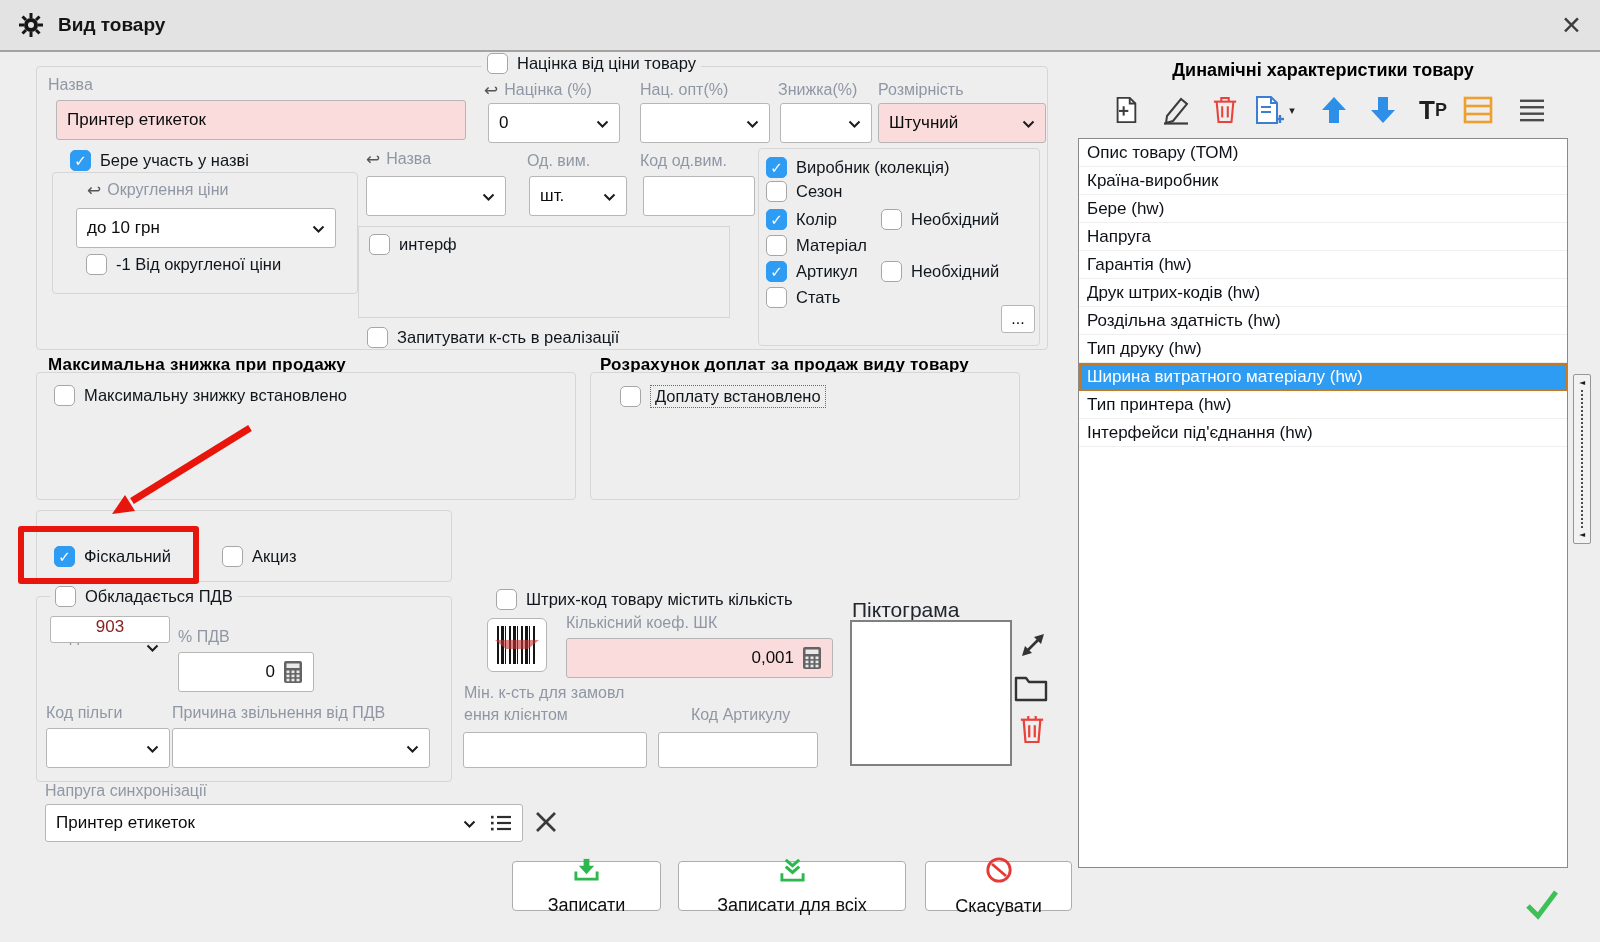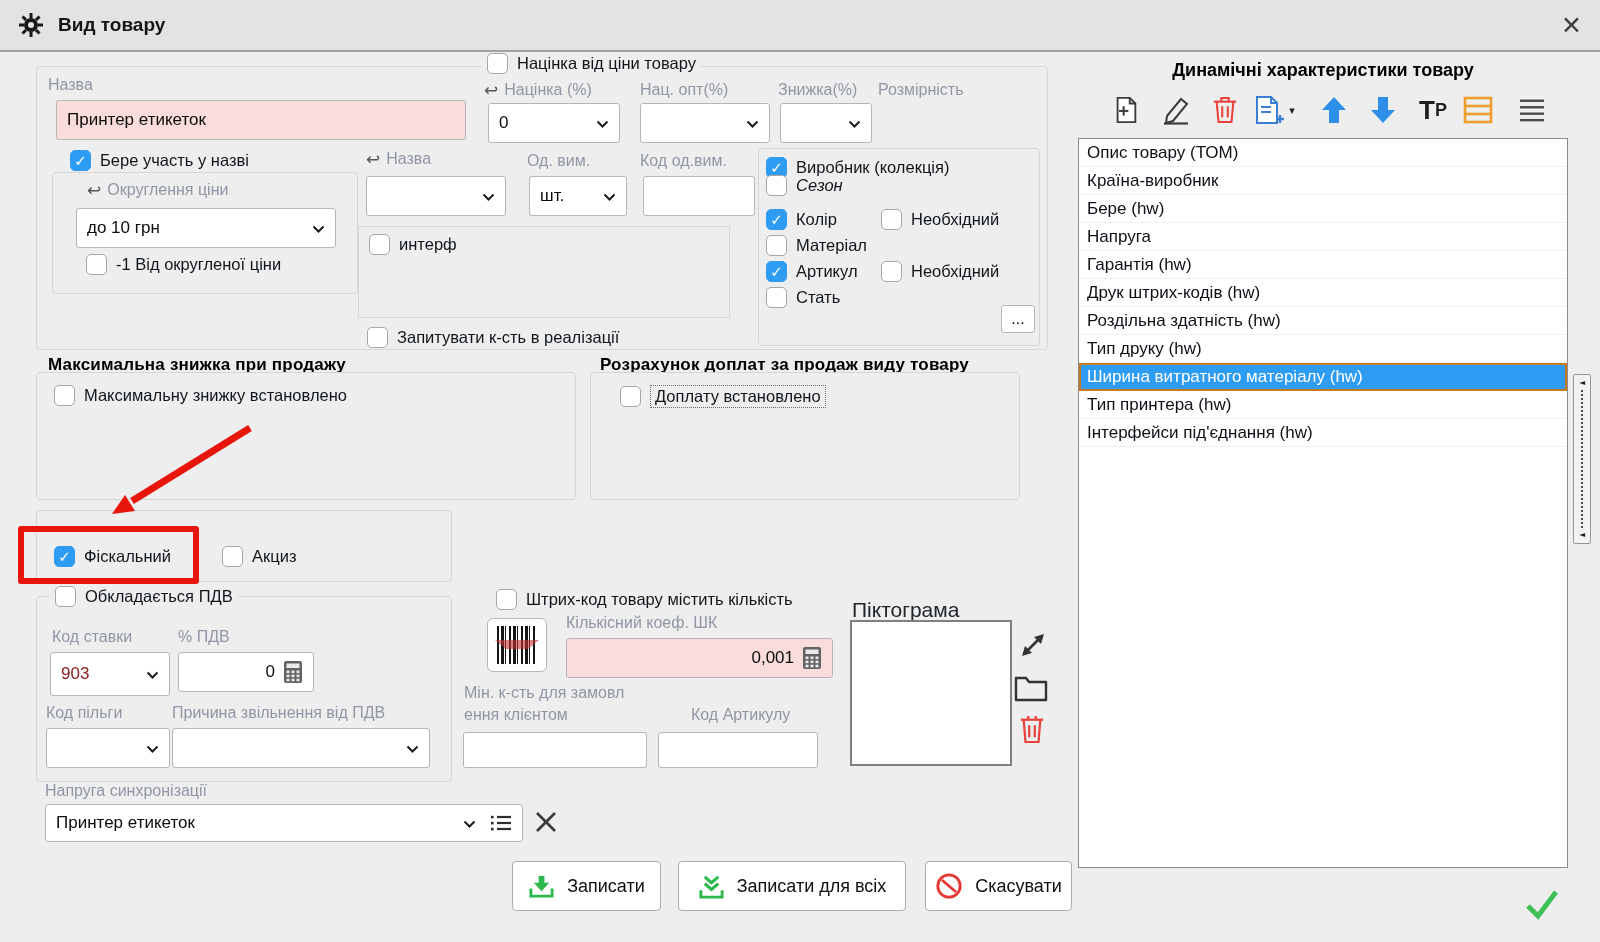--- a/index.html
+++ b/index.html
@@ -39,21 +39,21 @@
   .field.pink { background:#fbdcdc; }
   .chev { margin-left:auto; flex:none; }
   .maroon { color:#8b2020; }
   .plist { position:absolute; left:1078px; top:138px; width:490px; height:730px; background:#fff; border:1px solid #8a8a8a; }
   .pitem { height:28px; display:flex; align-items:center; padding:0 8px; font-size:17px; color:#0d1117;
            border-bottom:1px solid #efefef; white-space:nowrap; overflow:hidden; }
   .pitem.sel { background:#2f9cf4; color:#fff; border:2px solid #c8781e; padding:0 6px; }
   .ticon { position:absolute; top:92px; width:36px; height:36px; display:flex; align-items:center; justify-content:center; }
   .ptitle { position:absolute; left:1078px; top:60px; width:490px; text-align:center; font-weight:bold; font-size:18px; color:#000; }
   .btn { position:absolute; top:861px; height:50px; background:#fff; border:1px solid #adadad; border-radius:4px;
-         display:flex; align-items:center; justify-content:center; gap:12px; font-size:18px; color:#101010; }
+         display:flex; align-items:center; justify-content:center; gap:12px; font-size:18px; color:#101010;flex-direction:column; }
   .redbox { position:absolute; left:18px; top:526px; width:181px; height:58px; border:6px solid #e8150c; border-radius:3px; z-index:5; }
   .bars { width:40px; height:38px; position:relative;
           background:repeating-linear-gradient(90deg,#151515 0 2px,#fff 2px 4px,#151515 4px 7px,#fff 7px 8px,#151515 8px 9px,#fff 9px 12px); }
   .bars::after { content:""; position:absolute; left:-2px; right:-2px; top:14px; height:9px;
           background:rgba(198,52,52,.6); clip-path:polygon(0 0,100% 0,75% 100%,25% 100%); }
   .slider { position:absolute; left:1573px; top:374px; width:18px; height:170px; background:#f2f2f2;
             border:1px solid #979797; border-radius:2px; display:flex; flex-direction:column; align-items:center;
             justify-content:space-between; padding:4px 0; }
   .tri { font-size:8px; color:#1d1d1d; line-height:1; font-family:"DejaVu Sans",sans-serif; }
   .dotline { flex:1; width:0; border-left:2px dotted #4c4c4c; margin:3px 0; }
@@ -127,20 +127,26 @@
     </div>
   <div class="field" style="left:780px;top:103px;width:92px;height:40px;">
     <span class="chev"><svg width="13" height="8" viewBox="0 0 13 8">
           <polyline points="1.5,1.5 6.5,6.5 11.5,1.5" fill="none" stroke="#1c1c1c" stroke-width="2"></polyline>
         </svg></span>
   </div>
 
   <div class="glabel" style="left:878px;top:81px;">
       <span>Розмірність</span>
     </div>
+  <div class="field pink" style="left:878px;top:103px;width:168px;height:40px;">
+    <span>Штучний</span>
+    <span class="chev"><svg width="13" height="8" viewBox="0 0 13 8">
+          <polyline points="1.5,1.5 6.5,6.5 11.5,1.5" fill="none" stroke="#1c1c1c" stroke-width="2"></polyline>
+        </svg></span>
+  </div>
 
   <div class="cb" style="left:70px;top:150px;">
     <span class="box on"></span>
     <span class="lbl">Бере участь у назві</span>
   </div>
 
   <div class="group" style="left:52px;top:172px;width:306px;height:122px;"></div>
   <div class="glabel mask" style="left:82px;top:181px;">
     <span class="undo">↩</span>
     <span>Округлення ціни</span>
@@ -183,21 +189,21 @@
   <div class="cb" style="left:369px;top:234px;">
     <span class="box"></span>
     <span class="lbl">интерф</span>
   </div>
 
   <div class="group" style="left:758px;top:148px;width:282px;height:198px;"></div>
   <div class="cb" style="left:766px;top:157px;">
     <span class="box on"></span>
     <span class="lbl">Виробник (колекція)</span>
   </div>
-  <div class="cb" style="left:766px;top:175px;font-style:italic;">
+  <div class="cb" style="left:766px;top:181px;">
     <span class="box"></span>
     <span class="lbl">Сезон</span>
   </div>
   <div class="cb" style="left:766px;top:209px;">
     <span class="box on"></span>
     <span class="lbl">Колір</span>
   </div>
   <div class="cb" style="left:881px;top:209px;">
     <span class="box"></span>
     <span class="lbl">Необхідний</span>
@@ -257,21 +263,21 @@
   </svg>
 
   <div class="group" style="left:36px;top:596px;width:416px;height:186px;"></div>
   <div class="cb mask" style="left:50px;top:586px;">
     <span class="box"></span>
     <span class="lbl">Обкладається ПДВ</span>
   </div>
   <div class="glabel" style="left:52px;top:628px;">
       <span>Код ставки</span>
     </div>
-  <div class="field" style="left:50px;top:652px;width:120px;height:44px;">
+  <div class="field" style="left:50px;top:616px;width:120px;height:27px;flex-direction:column;">
     <span class="maroon">903</span>
     <span class="chev"><svg width="13" height="8" viewBox="0 0 13 8">
           <polyline points="1.5,1.5 6.5,6.5 11.5,1.5" fill="none" stroke="#1c1c1c" stroke-width="2"></polyline>
         </svg></span>
   </div>
   <div class="glabel" style="left:178px;top:628px;">
       <span>% ПДВ</span>
     </div>
   <div class="field" style="left:178px;top:652px;width:136px;height:40px;gap:8px;">
     <span style="margin-left:auto;">0</span>

